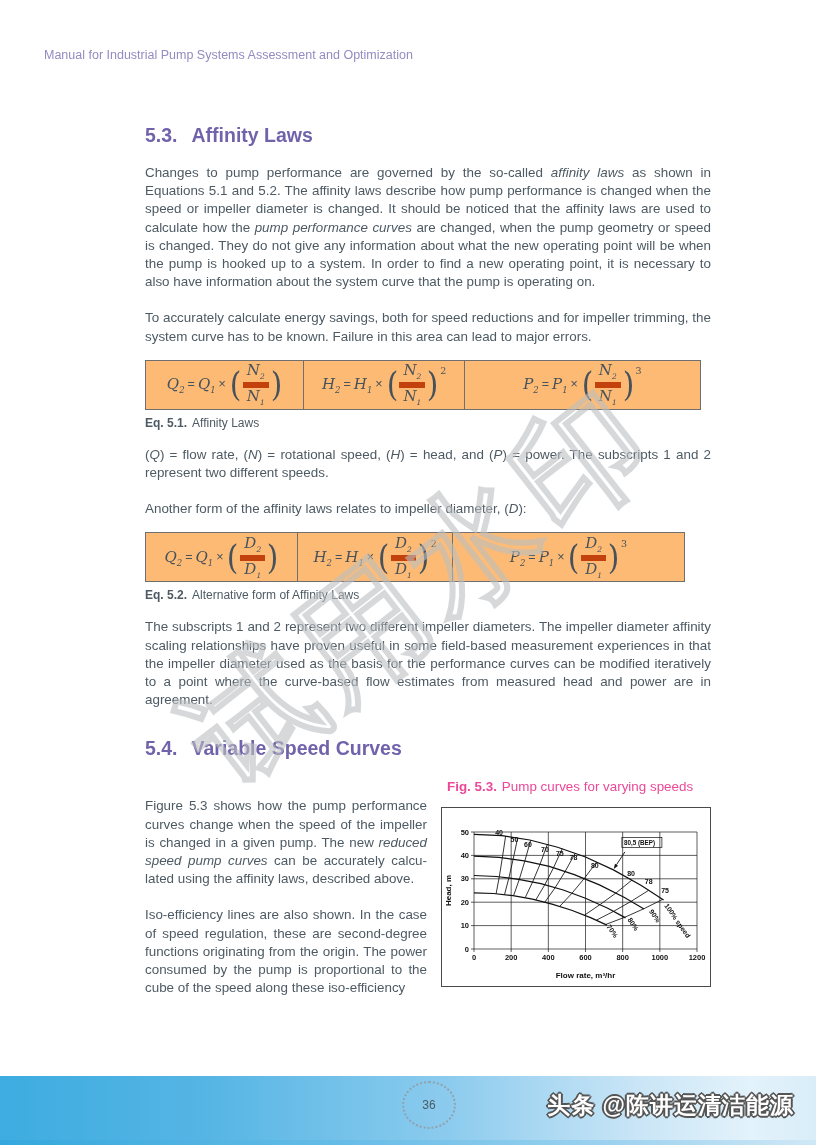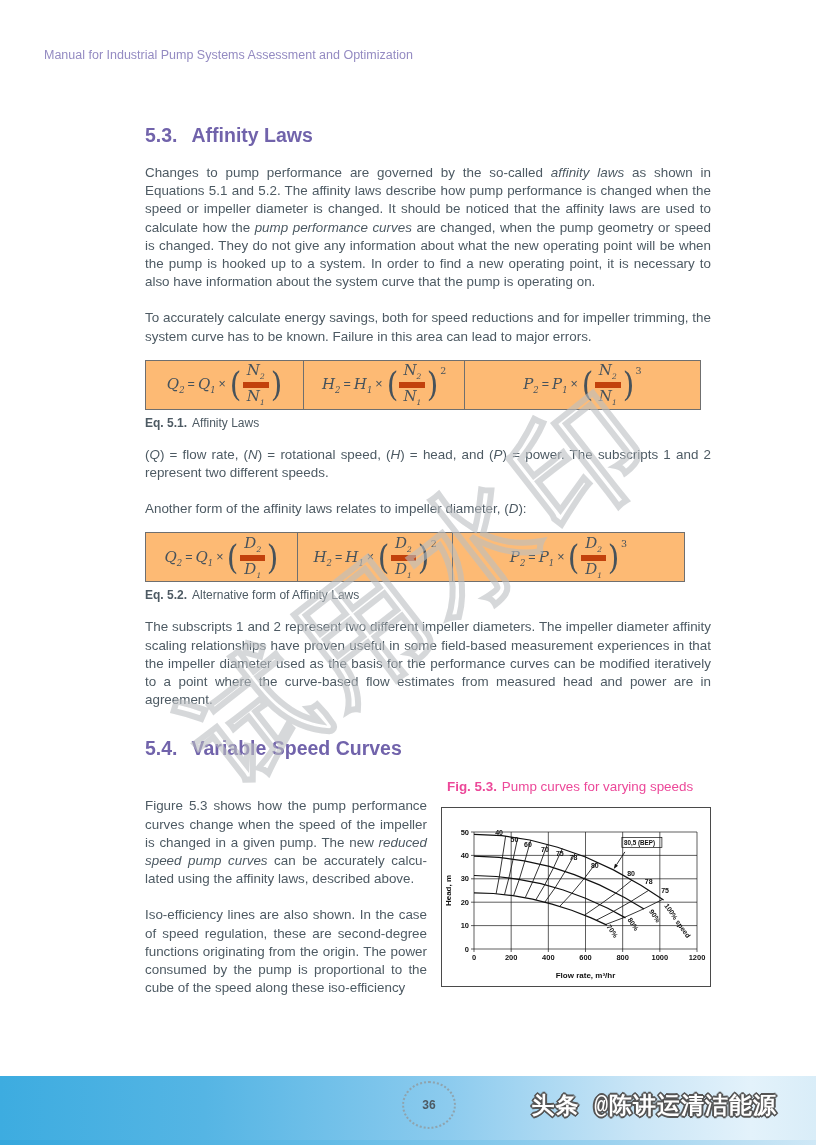--- a/index.html
+++ b/index.html
@@ -38,23 +38,23 @@
   svg .ax{font-family:"Liberation Sans",sans-serif;font-size:8px;font-weight:700;fill:#111;}
   svg .bp{font-family:"Liberation Sans",sans-serif;font-size:6.3px;font-weight:700;fill:#111;}
   
   .wm{position:absolute;left:150px;top:380px;width:560px;height:480px;pointer-events:none;}
   
   .footer{position:absolute;left:0;top:1076px;width:816px;height:69px;
     background:linear-gradient(90deg,#3dace0 0%,#55b5e4 25%,#8ccbee 55%,#c9e5f6 78%,#e3f2fb 92%,#d9edf8 100%);}
   .footstrip{position:absolute;left:0;bottom:0;width:100%;height:5px;
     background:linear-gradient(90deg,#36a7dd 0%,#63bbe6 40%,#9dd2ef 75%,#cfe8f6 100%);}
   .badge{position:absolute;left:402px;top:1081px;width:50px;height:44px;border:2px dotted #8fa3ad;border-radius:50%;
-    display:flex;align-items:center;justify-content:center;font-weight:700;font-size:12px;color:#4d5a63;}
-  .brand{position:absolute;right:39px;top:1090px;font-size:23px;font-weight:700;color:#fff;letter-spacing:1px;
-    text-shadow:-2px 0 0 #555,2px 0 0 #555,0 -2px 0 #555,0 2px 0 #555,-1px -1px 0 #555,1px 1px 0 #555,-1px 1px 0 #555,1px -1px 0 #555;font-family:Liberation Mono, monospace;}
+    display:flex;align-items:center;justify-content:center;font-weight:400;font-size:12px;color:#4d5a63;}
+  .brand{position:absolute;right:22px;top:1090px;font-size:23px;font-weight:700;color:#fff;letter-spacing:1px;
+    text-shadow:-2px 0 0 #555,2px 0 0 #555,0 -2px 0 #555,0 2px 0 #555,-1px -1px 0 #555,1px 1px 0 #555,-1px 1px 0 #555,1px -1px 0 #555;}
 </style>
 </head>
 <body>
 
 <div class="page">
 
   <div class="pgheader">Manual for Industrial Pump Systems Assessment and Optimization</div>
 
   <div class="content">
 

